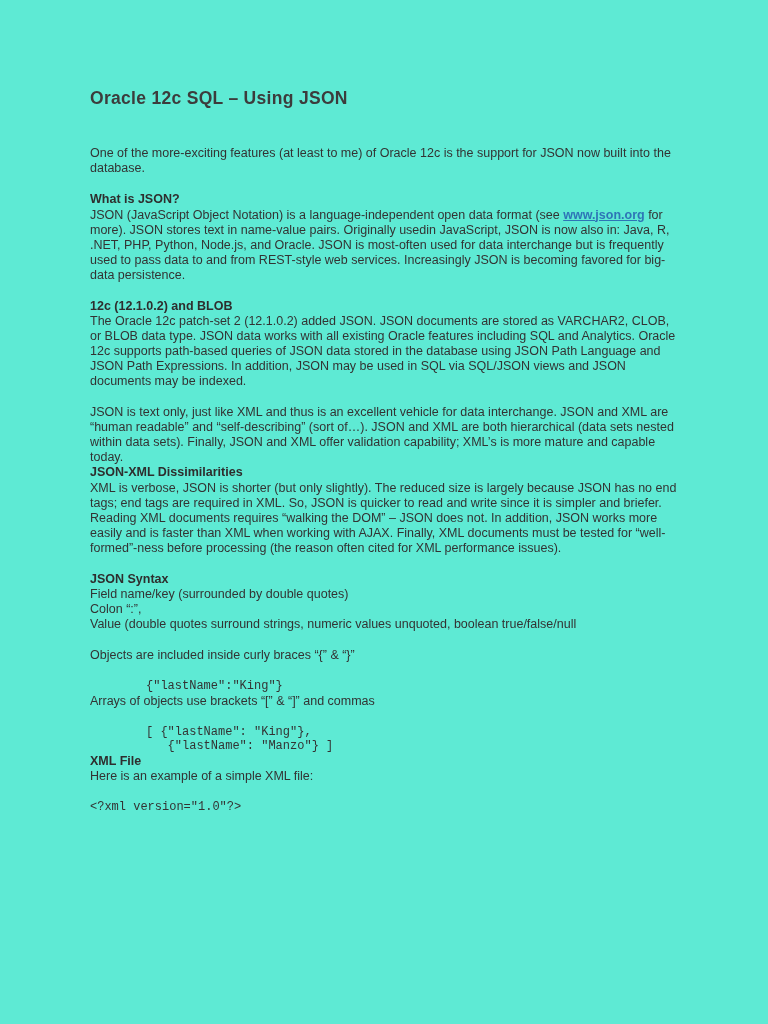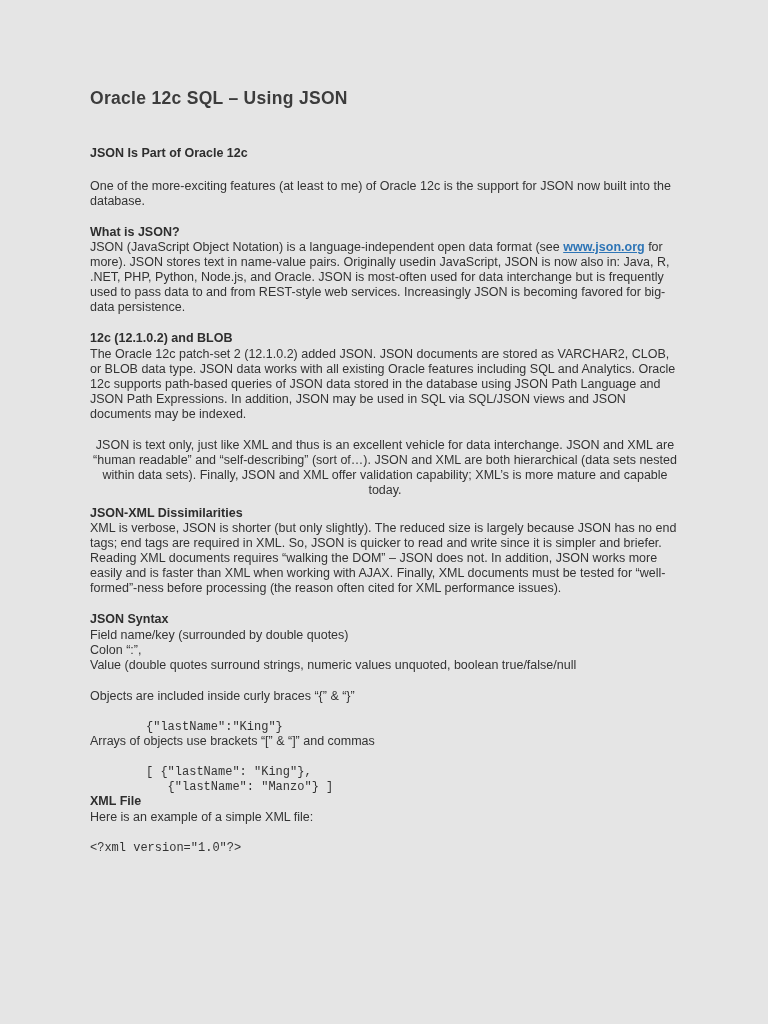--- a/index.html
+++ b/index.html
@@ -12,21 +12,21 @@
     height: 1024px;
     font-family: "Liberation Sans", sans-serif;
     color: #333333;
     overflow: hidden;
   }
   .page {
     box-sizing: border-box;
     width: 768px;
     height: 1024px;
     padding: 88px 88px 0 90px;
-    background: #e5e5e5;
+    background: #5eead4;
   }
   .doc-title {
     font-size: 17.5px;
     font-weight: bold;
     color: #3c3c3c;
     letter-spacing: 0.3px;
     margin: 0 0 37px 0;
   }
   .h {
     font-size: 12.5px;
@@ -36,21 +36,21 @@
     color: #2e2e2e;
   }
   .h.mb { margin-bottom: 17px; }
   .body-text, .line {
     font-size: 12.5px;
     line-height: 15px;
     margin: 0;
     color: #333333;
   }
   .mb16 { margin-bottom: 16px; }
-  .mb0  { margin-bottom: 8px; text-align: center; }
+  .mb0  { margin-bottom: 0; }
   .code {
     font-family: "Liberation Mono", "DejaVu Sans Mono", monospace;
     font-size: 12px;
     line-height: 14.5px;
     white-space: pre;
     margin: 0;
     color: #333333;
   }
   .code.indent { margin-left: 56px; }
   a.link {
@@ -60,21 +60,20 @@
     font-weight: bold;
   }
 </style>
 </head>
 <body>
 
 <div class="page">
 
   <h1 class="doc-title">Oracle 12c SQL – Using JSON</h1>
 
-  <h2 class="h mb">JSON Is Part of Oracle 12c</h2>
   <p class="body-text mb16">One of the more-exciting features (at least to me) of Oracle 12c is the support for JSON now built into the database.</p>
 
   <h2 class="h">What is JSON?</h2>
   <p class="body-text mb16"><span>JSON (JavaScript Object Notation) is a language-independent open data format (see </span><a class="link" href="#">www.json.org</a><span> for more). JSON stores text in name-value pairs. Originally usedin JavaScript, JSON is now also in: Java, R, .NET, PHP, Python, Node.js, and Oracle. JSON is most-often used for data interchange but is frequently used to pass data to and from REST-style web services. Increasingly JSON is becoming favored for big-data persistence.</span></p>
 
   <h2 class="h">12c (12.1.0.2) and BLOB</h2>
   <p class="body-text mb16">The Oracle 12c patch-set 2 (12.1.0.2) added JSON. JSON documents are stored as VARCHAR2, CLOB, or BLOB data type. JSON data works with all existing Oracle features including SQL and Analytics. Oracle 12c supports path-based queries of JSON data stored in the database using JSON Path Language and JSON Path Expressions. In addition, JSON may be used in SQL via SQL/JSON views and JSON documents may be indexed.</p>
 
   <p class="body-text mb0">JSON is text only, just like XML and thus is an excellent vehicle for data interchange. JSON and XML are “human readable” and “self-describing” (sort of…). JSON and XML are both hierarchical (data sets nested within data sets). Finally, JSON and XML offer validation capability; XML’s is more mature and capable today.</p>
 

